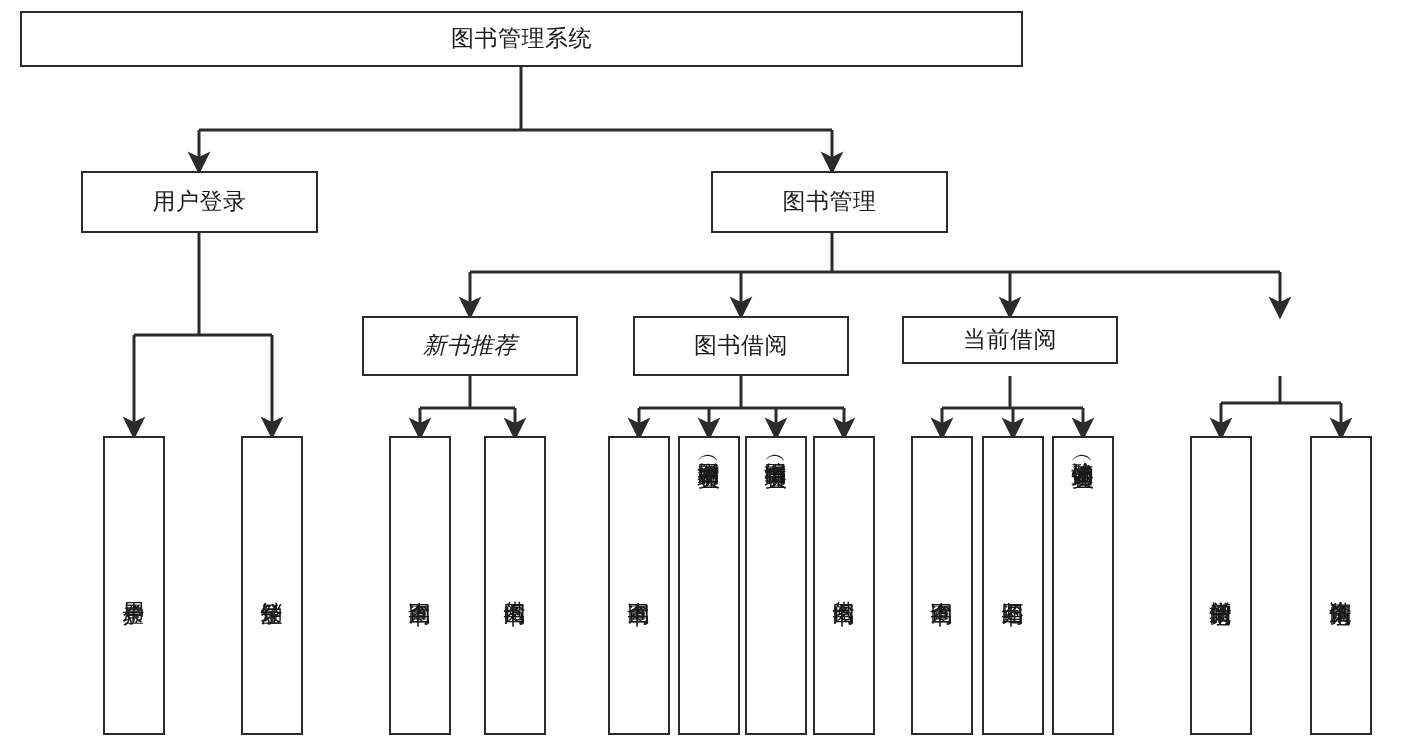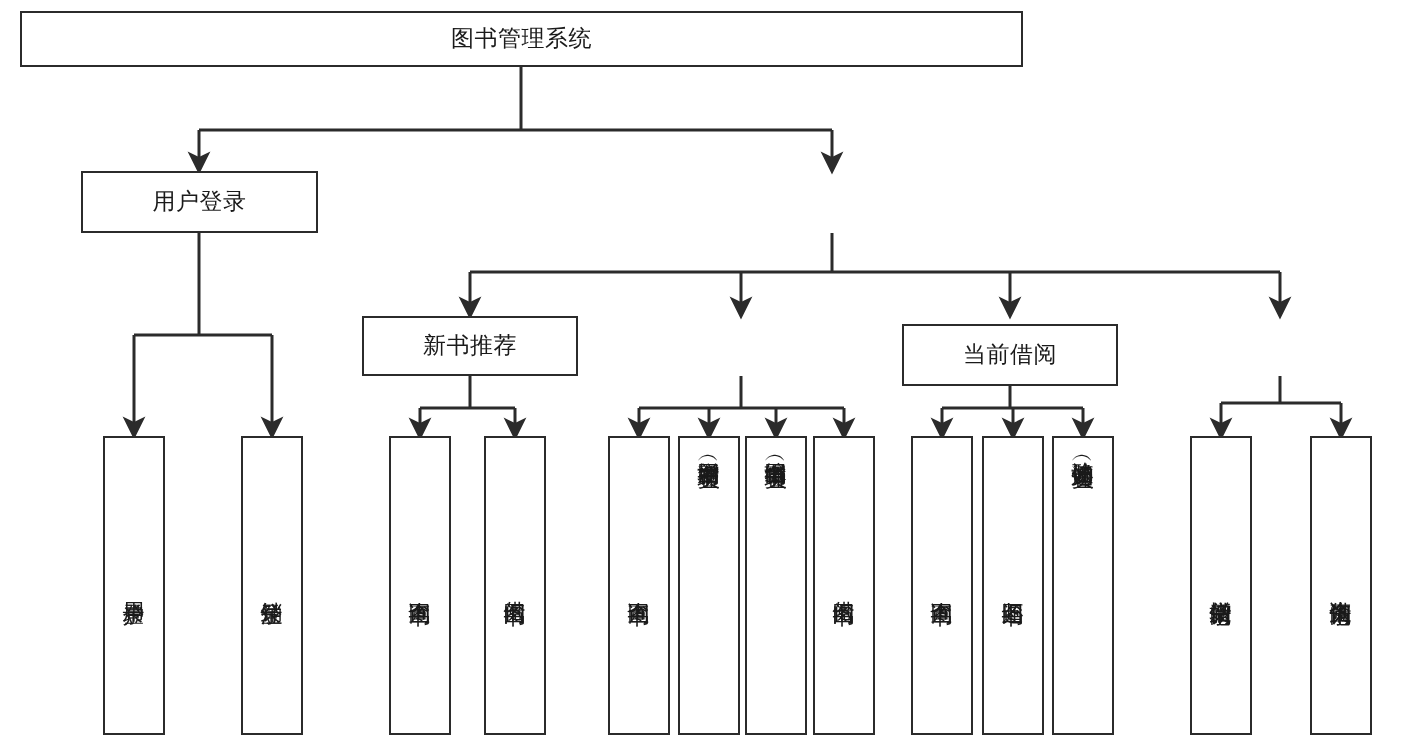--- a/index.html
+++ b/index.html
@@ -126,25 +126,31 @@
     </g>
   </svg>
 
   <div class="node horiz" id="node-root" style="left: 20px; top: 11px; width: 1003px; height: 56px;">
     <span class="node-label">图书管理系统</span>
   </div>
 
   <div class="node horiz" id="node-l2-0" style="left: 81px; top: 171px; width: 237px; height: 62px;">
     <span class="node-label">用户登录</span>
   </div>
+  <div class="node horiz" id="node-l2-1" style="left: 711px; top: 171px; width: 237px; height: 62px;">
+    <span class="node-label">图书管理</span>
+  </div>
 
-  <div class="node horiz" id="node-l3-0" style="left: 362px; top: 316px; width: 216px; height: 60px;">
+  <div class="node horiz" id="node-l3-0" style="left: 362px; top: 316px; width: 216px; height: 60px; font-style: italic;">
     <span class="node-label">新书推荐</span>
   </div>
-  <div class="node horiz" id="node-l3-2" style="left: 902px; top: 316px; width: 216px; height: 62px; margin-top: 8px;">
+  <div class="node horiz" id="node-l3-1" style="left: 633px; top: 316px; width: 216px; height: 60px;">
+    <span class="node-label">图书借阅</span>
+  </div>
+  <div class="node horiz" id="node-l3-2" style="left: 902px; top: 316px; width: 216px; height: 48px;">
     <span class="node-label">当前借阅</span>
   </div>
 
   <div class="node vert mid" id="node-leaf-0" style="left: 103px; top: 436px; width: 62px; height: 299px;">
     <span class="node-label">用户登录</span>
   </div>
   <div class="node vert mid" id="node-leaf-1" style="left: 241px; top: 436px; width: 62px; height: 299px;">
     <span class="node-label">注销登录</span>
   </div>
   <div class="node vert mid" id="node-leaf-2" style="left: 389px; top: 436px; width: 62px; height: 299px;">

